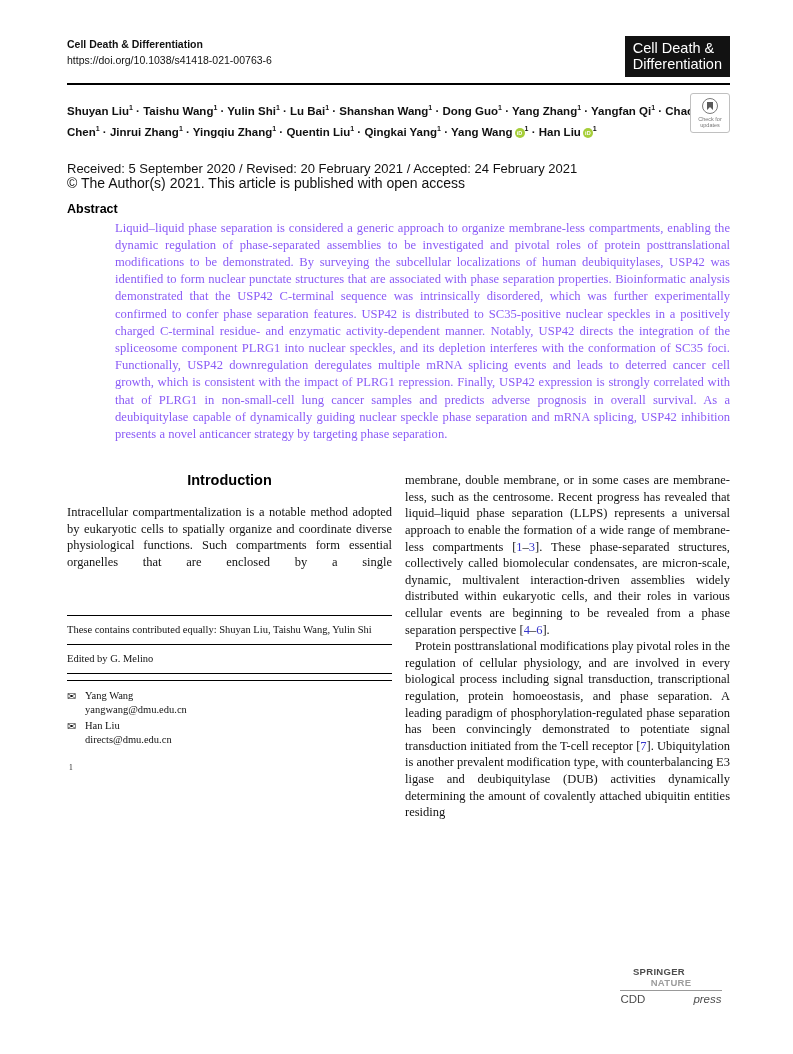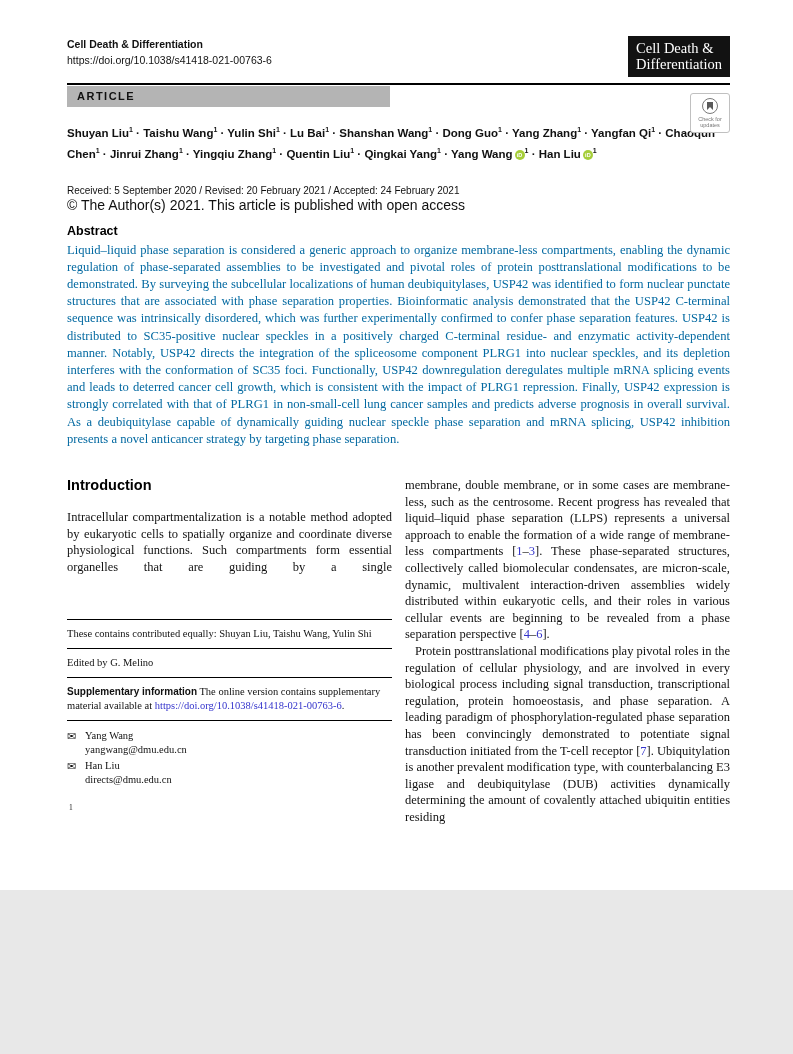--- a/index.html
+++ b/index.html
@@ -1,28 +1,28 @@
 <!DOCTYPE html>
 <html style="--link: #3333cc; --orcid: #a6ce39;"><head>
 <meta charset="utf-8">
 <style>
   * { margin:0; padding:0; box-sizing:border-box; }
   html,body { background:#e8e8e8; }
   .page {
-    position:relative; width:793px; height:890px; margin:0 auto;
+    position:relative; width:793px; height:1054px; margin:0 auto;
     background:#ffffff; overflow:hidden;
     font-family:"Liberation Serif", serif; color:#1a1a1a;
   }
   .content { padding:38px 63px 0 67px; }
 
   
   .header-row { display:flex; justify-content:space-between; align-items:flex-start; }
   .journal-name { font-family:"Liberation Sans", sans-serif; font-weight:bold; font-size:10.5px; color:#111; }
   .doi-line { font-family:"Liberation Sans", sans-serif; font-size:10.5px; color:#111; margin-top:4px; }
-  .logo-box { background:#121212; color:#fff; font-family:Liberation Serif, serif;
+  .logo-box { background:#121212; color:#fff; font-family:Liberation Sans, sans-serif;
     font-size:14.5px; line-height:16px; padding:4px 8px 5px 8px; margin-top:-2px; }
   .top-rule { border:none; border-top:2.5px solid #000; margin-top:6px; }
   .article-bar { width:323px; height:21px; background:#b4b4b4; margin-top:1px;
     font-family:"Liberation Sans", sans-serif; font-weight:bold; font-size:11px;
     letter-spacing:1.5px; color:#111; line-height:21px; padding-left:10px; }
 
   
   .check-badge { position:absolute; right:63px; top:93px; width:40px; height:40px;
     border:1px solid #c0c0c0; border-radius:3px; display:flex; flex-direction:column;
     align-items:center; justify-content:center; background:#fff; cursor:pointer; }
@@ -37,31 +37,31 @@
   .title { font-family:"Liberation Sans", sans-serif; font-weight:bold; font-size:20px;
     line-height:27px; color:#000; margin-top:33px; }
   .authors { font-family:"Liberation Sans", sans-serif; font-weight:bold; font-size:11.5px;
     line-height:17px; color:#111; margin-top:14px; max-width:668px; }
   .authors sup { font-size:7px; vertical-align:super; }
   .author-sep { font-weight:bold; }
   .orcid { display:inline-block; width:10px; height:10px; border-radius:50%;
     background:var(--orcid,#a6ce39); color:#fff; font-size:5.5px; line-height:10px;
     text-align:center; vertical-align:1px; margin-left:2px; font-weight:bold; cursor:pointer; }
 
-  .dates { font-family:"Liberation Sans", sans-serif; font-size:10px; line-height:13px; margin-top:21px; color:#111; }
+  .dates { font-family:"Liberation Sans", sans-serif; font-size:13px; line-height:13px; margin-top:21px; color:#111; }
   .copyright { font-family:"Liberation Sans", sans-serif; font-size:14px; line-height:13px; margin-top:2px; color:#111; }
 
   
   .abstract-heading { font-family:"Liberation Sans", sans-serif; font-weight:bold; font-size:12.5px; margin-top:12px; color:#000; }
-  .abstract-body { font-size:12.6px; line-height:17.2px; text-align:justify; margin-top:4px; color:#0369a1; }
+  .abstract-body { font-size:12.6px; line-height:17.2px; text-align:justify; margin-top:4px; color:#8b5cf6;margin-left:48px; }
 
   
   .columns { display:flex; gap:13px; margin-top:29px; }
   .col { width:325px; position:relative; }
-  .intro-heading { font-family:"Liberation Sans", sans-serif; font-weight:bold; font-size:14.5px; color:#000; }
+  .intro-heading { font-family:"Liberation Sans", sans-serif; font-weight:bold; font-size:14.5px; color:#000;text-align:center; }
   .body-par { font-size:12.5px; line-height:16.6px; text-align:justify; color:#111; }
   .col-left .body-par { margin-top:16px; }
   .force-just { text-align-last:justify; }
   .indent { text-indent:10px; }
   .link { color:var(--link,#3333cc); cursor:pointer; }
 
   
   .footnotes { margin-top:44px; font-size:10.5px; line-height:14px; color:#111; }
   .fn-rule { border:none; border-top:1.6px solid #000; margin:6px 0; }
   .fn-block { padding:1px 0; }
@@ -95,21 +95,20 @@
         <div class="journal-name">Cell Death &amp; Differentiation</div>
         <div class="doi-line">https://doi.org/10.1038/s41418-021-00763-6</div>
       </div>
       <div class="logo-box">
         <div>Cell Death &amp;</div>
         <div>Differentiation</div>
       </div>
     </div>
 
     <hr class="top-rule">
-    <div class="article-bar">ARTICLE</div>
 
     <div class="check-badge">
       <span class="check-circle">
         <span class="check-bookmark"></span>
       </span>
       <span class="check-text">Check for
 updates</span>
     </div>
 
 
@@ -118,29 +117,28 @@
     <div class="dates">Received: 5 September 2020 / Revised: 20 February 2021 / Accepted: 24 February 2021</div>
     <div class="copyright">© The Author(s) 2021. This article is published with open access</div>
 
     <div class="abstract-heading">Abstract</div>
     <div class="abstract-body">Liquid–liquid phase separation is considered a generic approach to organize membrane-less compartments, enabling the dynamic regulation of phase-separated assemblies to be investigated and pivotal roles of protein posttranslational modifications to be demonstrated. By surveying the subcellular localizations of human deubiquitylases, USP42 was identified to form nuclear punctate structures that are associated with phase separation properties. Bioinformatic analysis demonstrated that the USP42 C-terminal sequence was intrinsically disordered, which was further experimentally confirmed to confer phase separation features. USP42 is distributed to SC35-positive nuclear speckles in a positively charged C-terminal residue- and enzymatic activity-dependent manner. Notably, USP42 directs the integration of the spliceosome component PLRG1 into nuclear speckles, and its depletion interferes with the conformation of SC35 foci. Functionally, USP42 downregulation deregulates multiple mRNA splicing events and leads to deterred cancer cell growth, which is consistent with the impact of PLRG1 repression. Finally, USP42 expression is strongly correlated with that of PLRG1 in non-small-cell lung cancer samples and predicts adverse prognosis in overall survival. As a deubiquitylase capable of dynamically guiding nuclear speckle phase separation and mRNA splicing, USP42 inhibition presents a novel anticancer strategy by targeting phase separation.</div>
 
     <div class="columns">
 
       <div class="col col-left">
         <div class="intro-heading">Introduction</div>
-        <p class="body-par force-just">Intracellular compartmentalization is a notable method adopted by eukaryotic cells to spatially organize and coordinate diverse physiological functions. Such compartments form essential organelles that are guiding by a single</p>
+        <p class="body-par force-just">Intracellular compartmentalization is a notable method adopted by eukaryotic cells to spatially organize and coordinate diverse physiological functions. Such compartments form essential organelles that are enclosed by a single</p>
 
         <div class="footnotes">
           <hr class="fn-rule">
           <div class="fn-block">These contains contributed equally: Shuyan Liu, Taishu Wang, Yulin Shi</div>
           <hr class="fn-rule">
           <div class="fn-block">Edited by G. Melino</div>
           <hr class="fn-rule">
-          <div class="fn-block"><span class="fnbold">Supplementary information</span><span> The online version contains supplementary material available at </span><span class="link">https://doi.org/10.1038/s41418-021-00763-6</span><span>.</span></div>
           <hr class="fn-rule">
 
           <div class="contacts">
               <div class="contact-row">
                 <span class="env-icon">✉</span>
                 <span>Yang Wang</span>
               </div>
               <div class="contact-email">yangwang@dmu.edu.cn</div>
               <div class="contact-row">
                 <span class="env-icon">✉</span>

